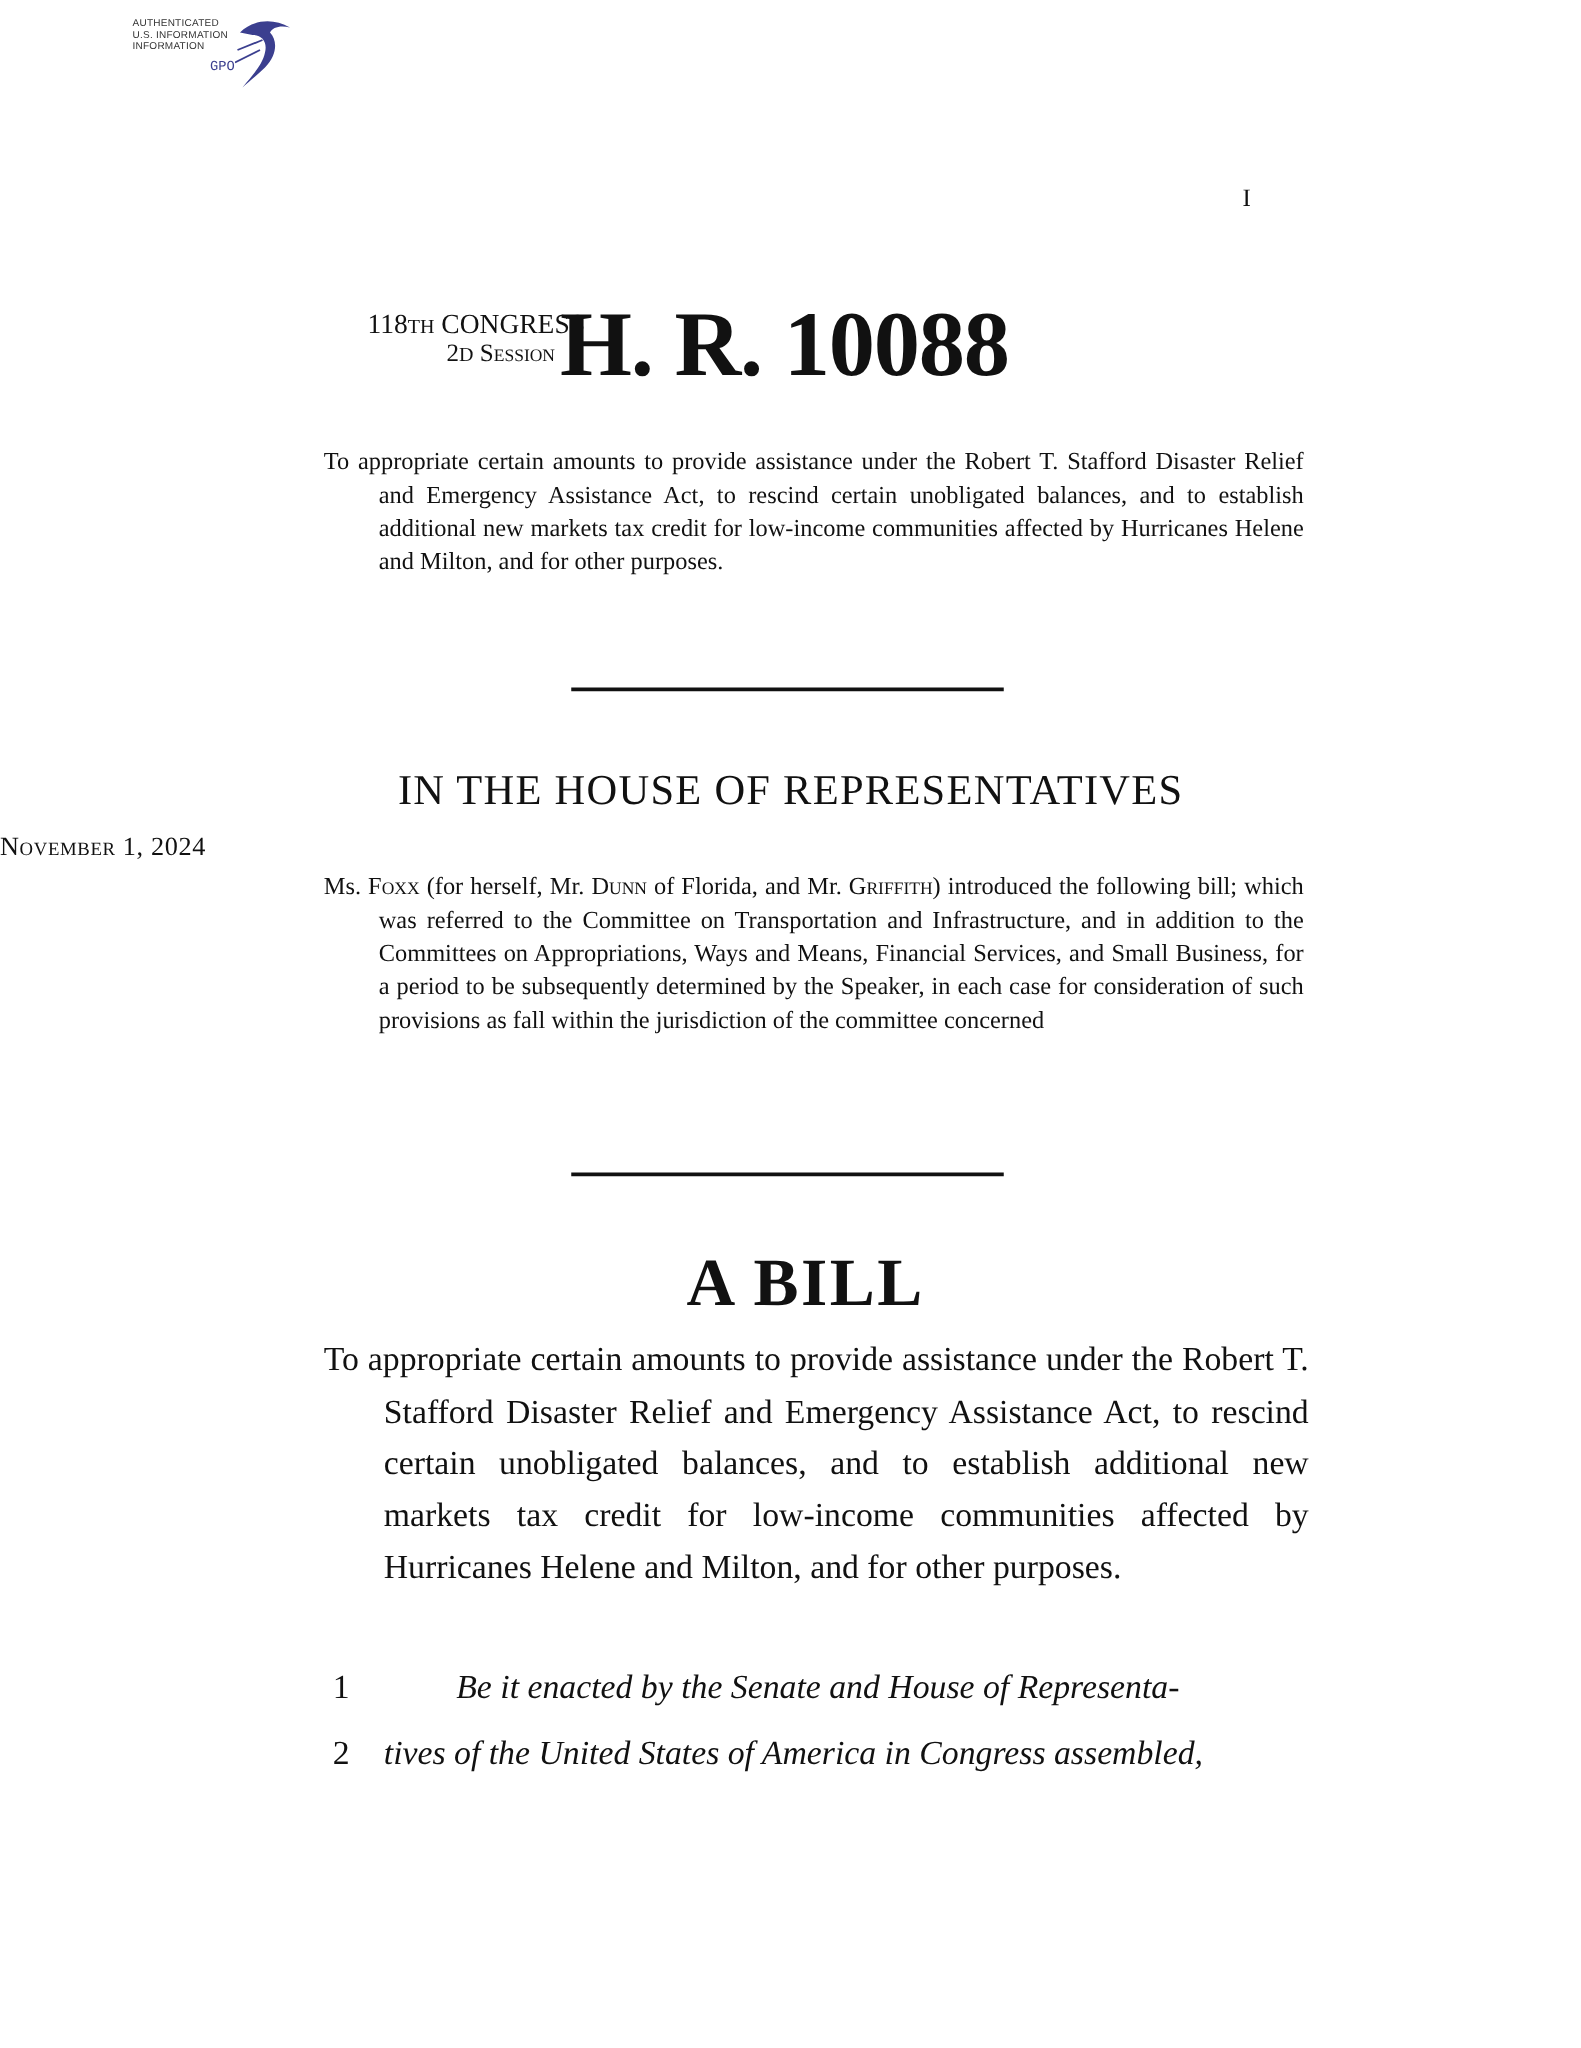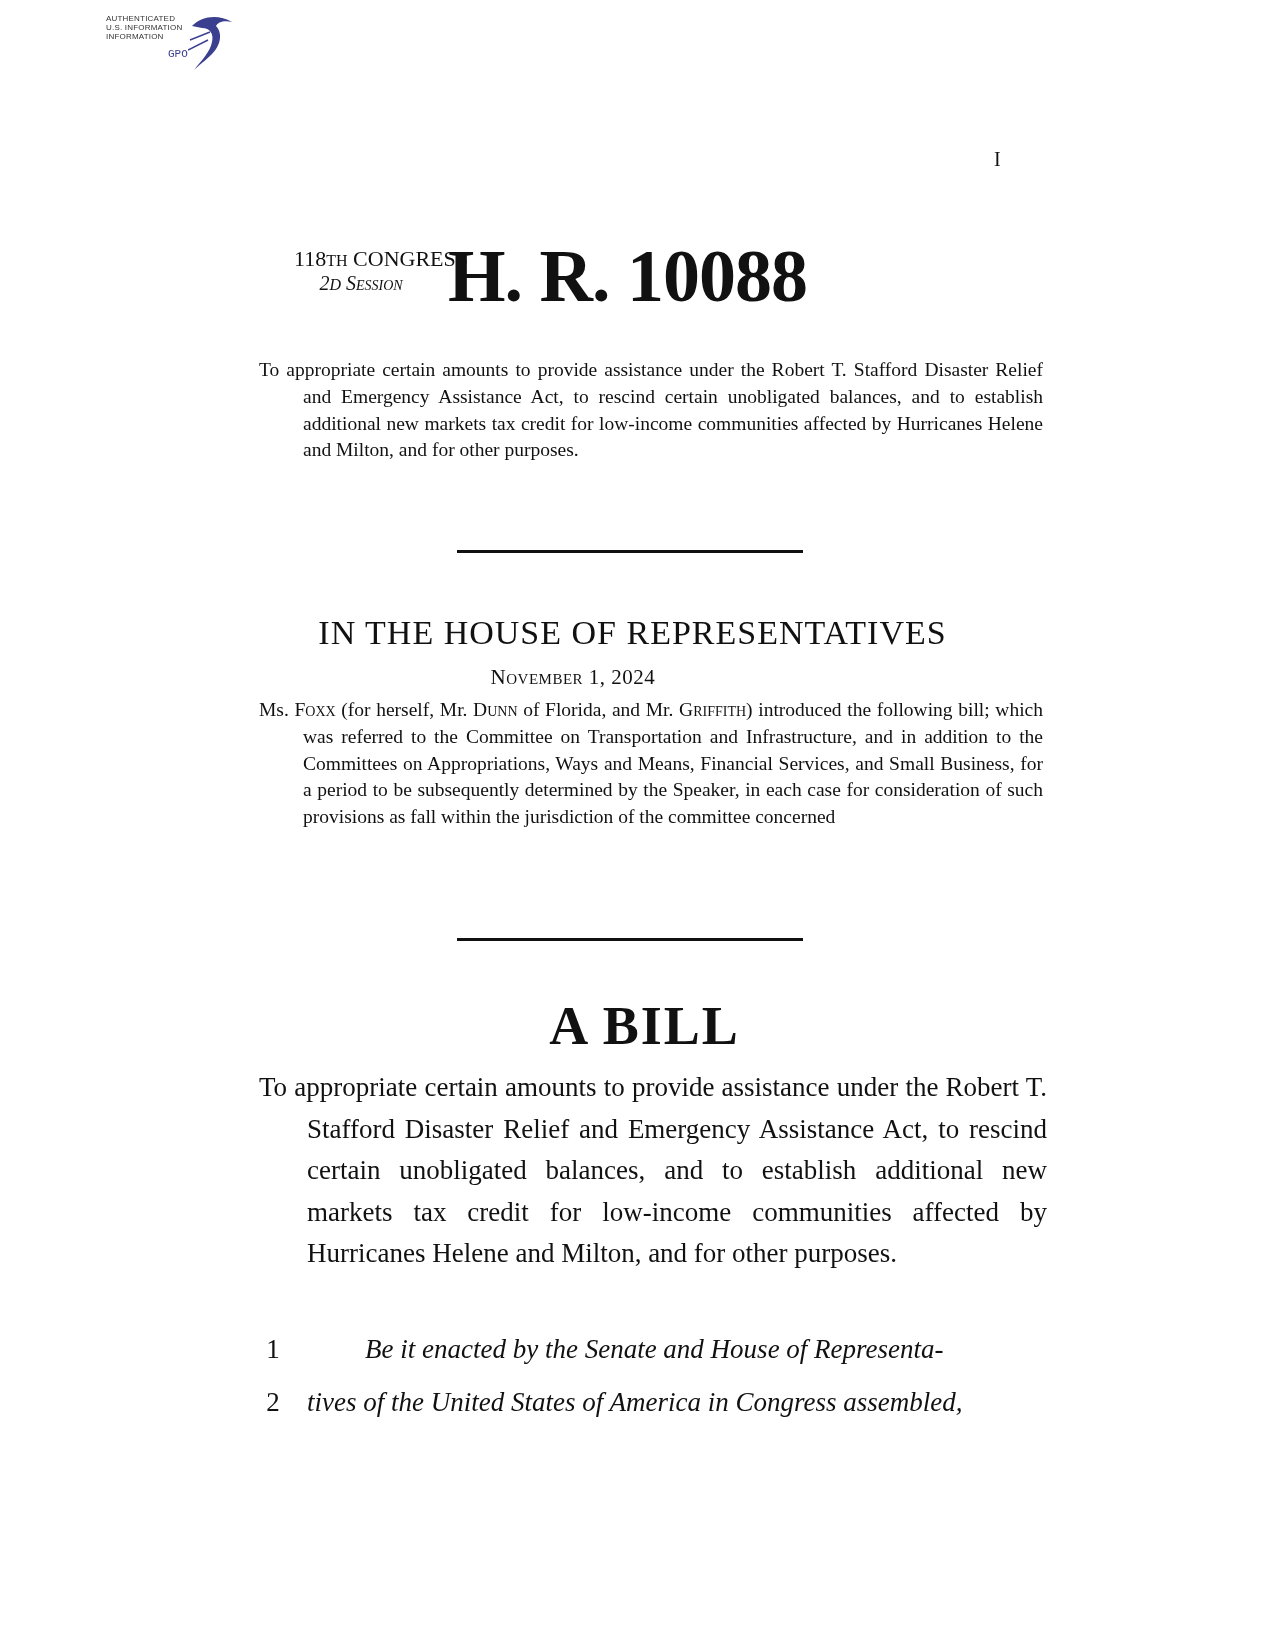--- a/index.html
+++ b/index.html
@@ -14,34 +14,34 @@
   .gpo .txt { position: absolute; left: 6px; top: 4px; font-family: "Liberation Sans", sans-serif;
     font-size: 8px; line-height: 9px; color: #333; text-align: left; width: 94px; letter-spacing: 0.2px; }
   .gpo .gpotxt { position: absolute; left: 68px; top: 38px; font-family: Liberation Mono, monospace;
     font-size: 11px; color: #3b3f8f; }
   .gpo svg { position: absolute; left: 88px; top: 0; }
 
   .page-mark { left: 994px; top: 148px; font-size: 20px; }
 
   .congress { left: 258px; top: 246px; font-size: 22px; line-height: 26px; text-align: right; width: 210px; }
   .congress .small { font-size: 16px; }
-  .session { left: 268px; top: 272px; font-size: 20px; text-align: center; width: 186px; font-style: italic; }
+  .session { left: 258px; top: 272px; font-size: 20px; text-align: right; width: 186px; }
   .billnum { left: 448px; top: 236px; font-size: 74px; font-weight: bold; line-height: 80px; letter-spacing: -1px; }
 
   .para-small { font-size: 19.5px; line-height: 26.8px; text-align: justify; }
   .hang { padding-left: 44px; text-indent: -44px; }
 
   .title-short { left: 259px; top: 357px; width: 740px; }
 
   .rule { height: 3px; background: #111; }
   .rule1 { left: 457px; top: 550px; width: 346px; }
   .rule2 { left: 457px; top: 938px; width: 346px; }
 
   .house { left: 0; width: 1265px; top: 614px; text-align: center; font-size: 34px; letter-spacing: 1px; }
-  .date { left: 0; width: 1100px; top: 665px; text-align: center; font-size: 21px; letter-spacing: 0.5px; margin-left: 23px; }
+  .date { left: 0; width: 1100px; top: 665px; font-size: 21px; letter-spacing: 0.5px; }
   .sc { font-variant: small-caps; }
 
   .intro { left: 259px; top: 697px; width: 740px; }
 
   .abill { left: 0; width: 1265px; top: 995px; text-align: center; font-size: 54px; font-weight: bold; letter-spacing: 2px; padding-left: 12px; }
 
   .title-long { left: 259px; top: 1067px; width: 740px; font-size: 27px; line-height: 41.5px; text-align: justify; }
   .title-long.hang { padding-left: 48px; text-indent: -48px; }
 
   .enact-line { left: 259px; width: 740px; font-size: 27px; font-style: italic; }

